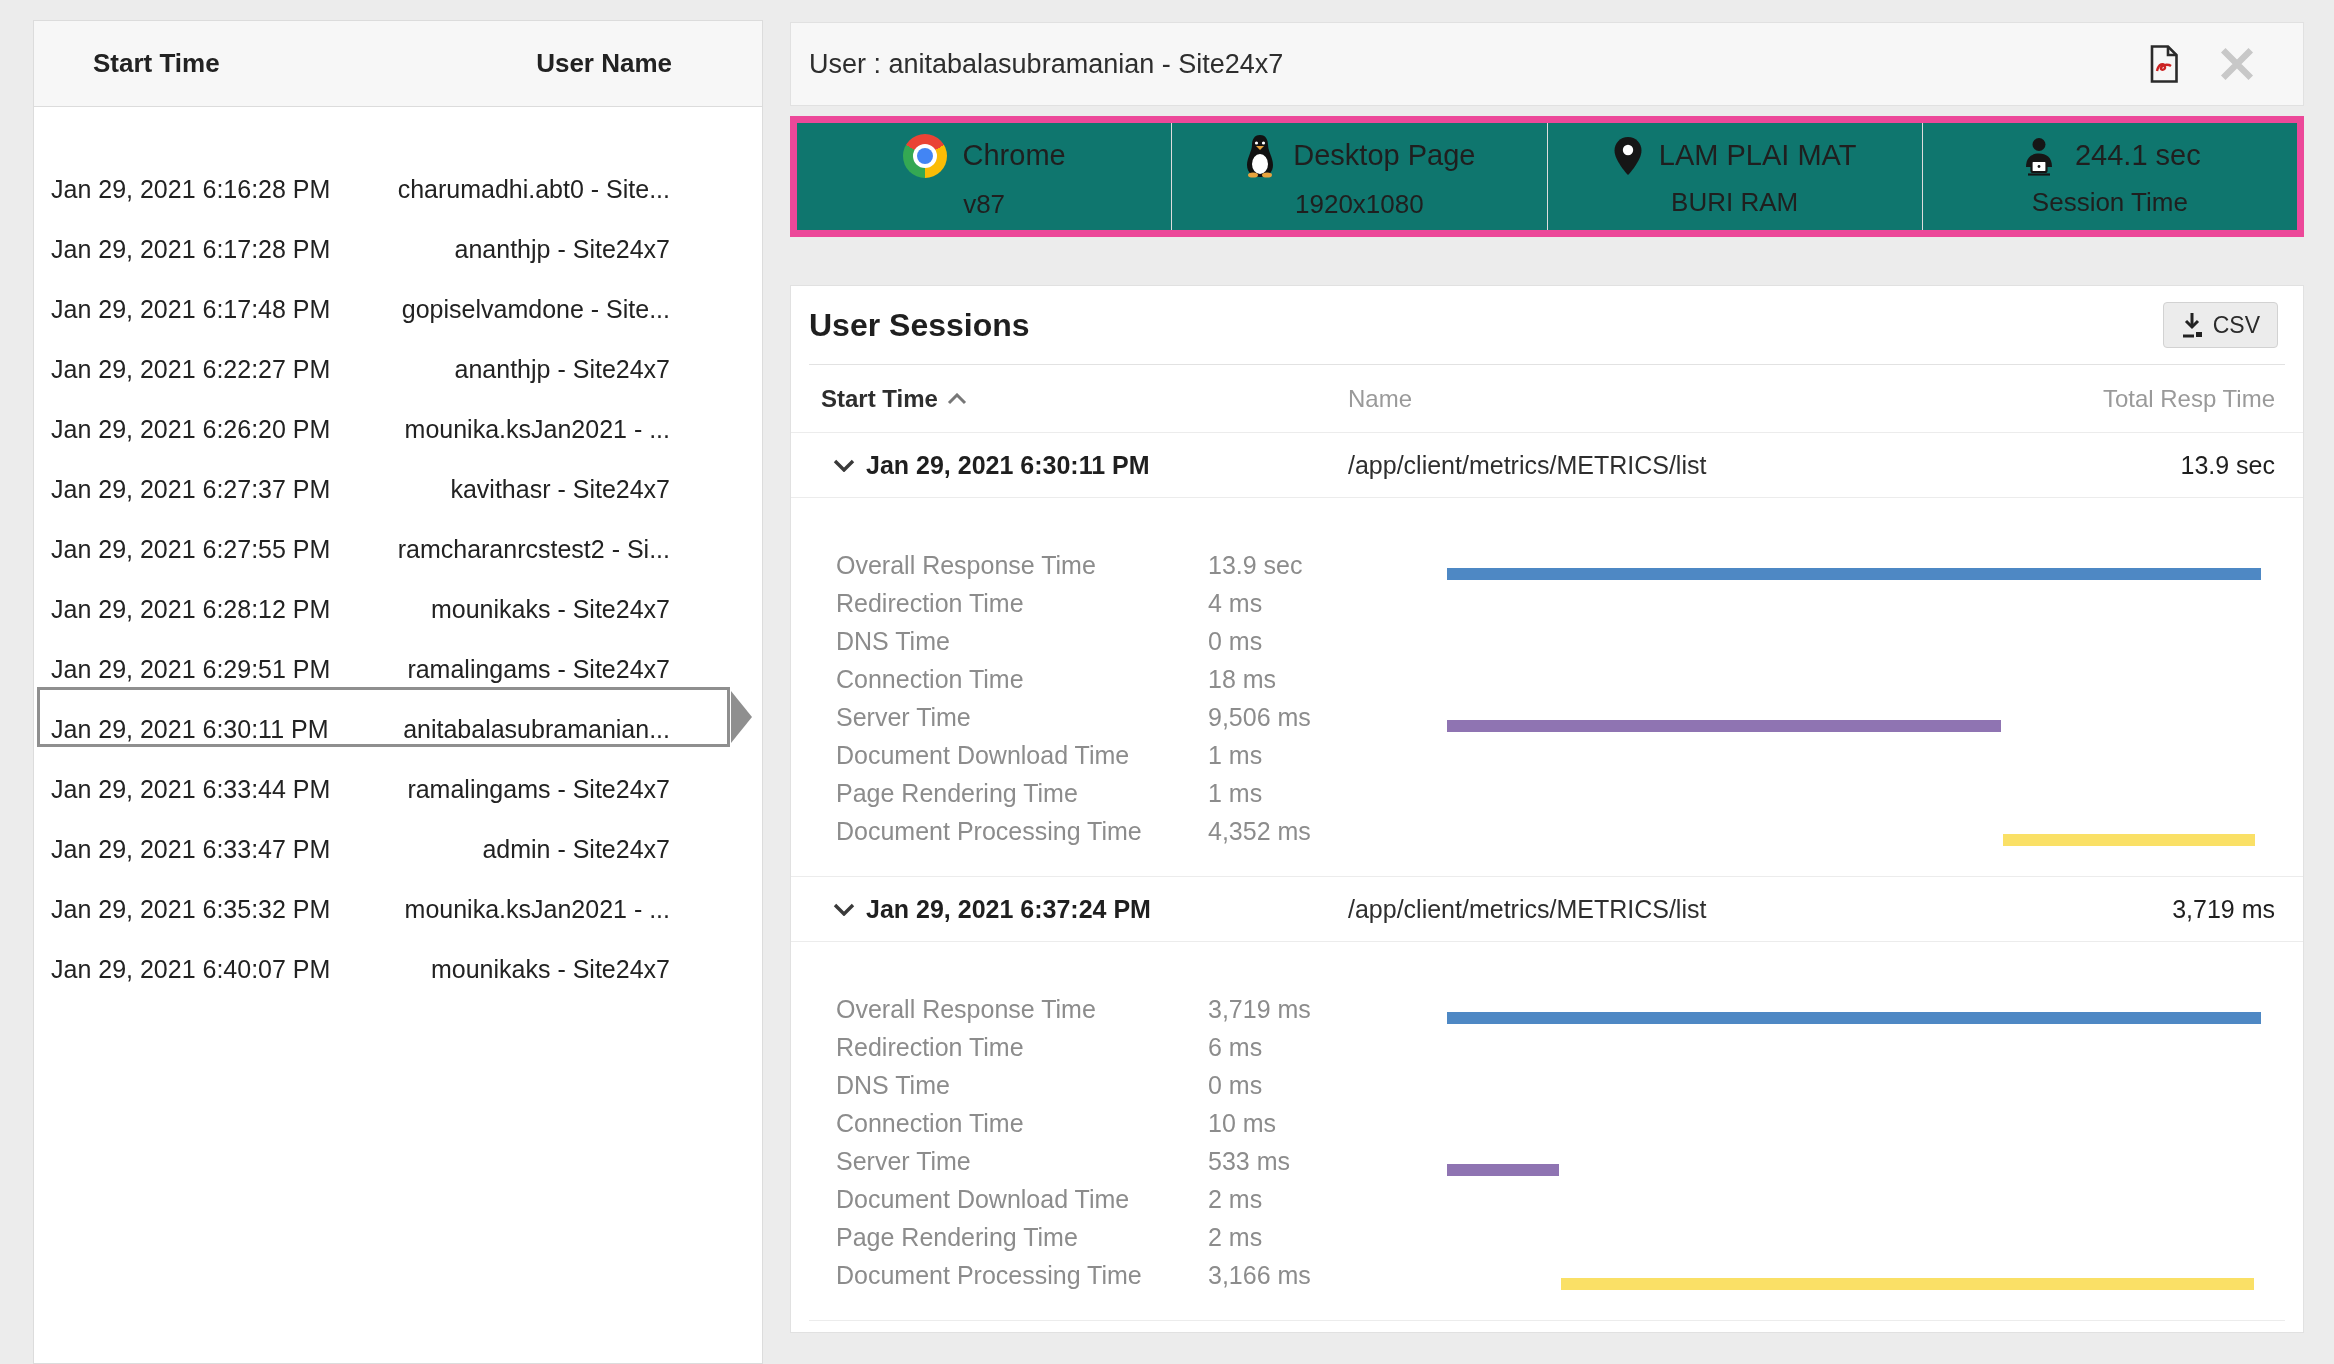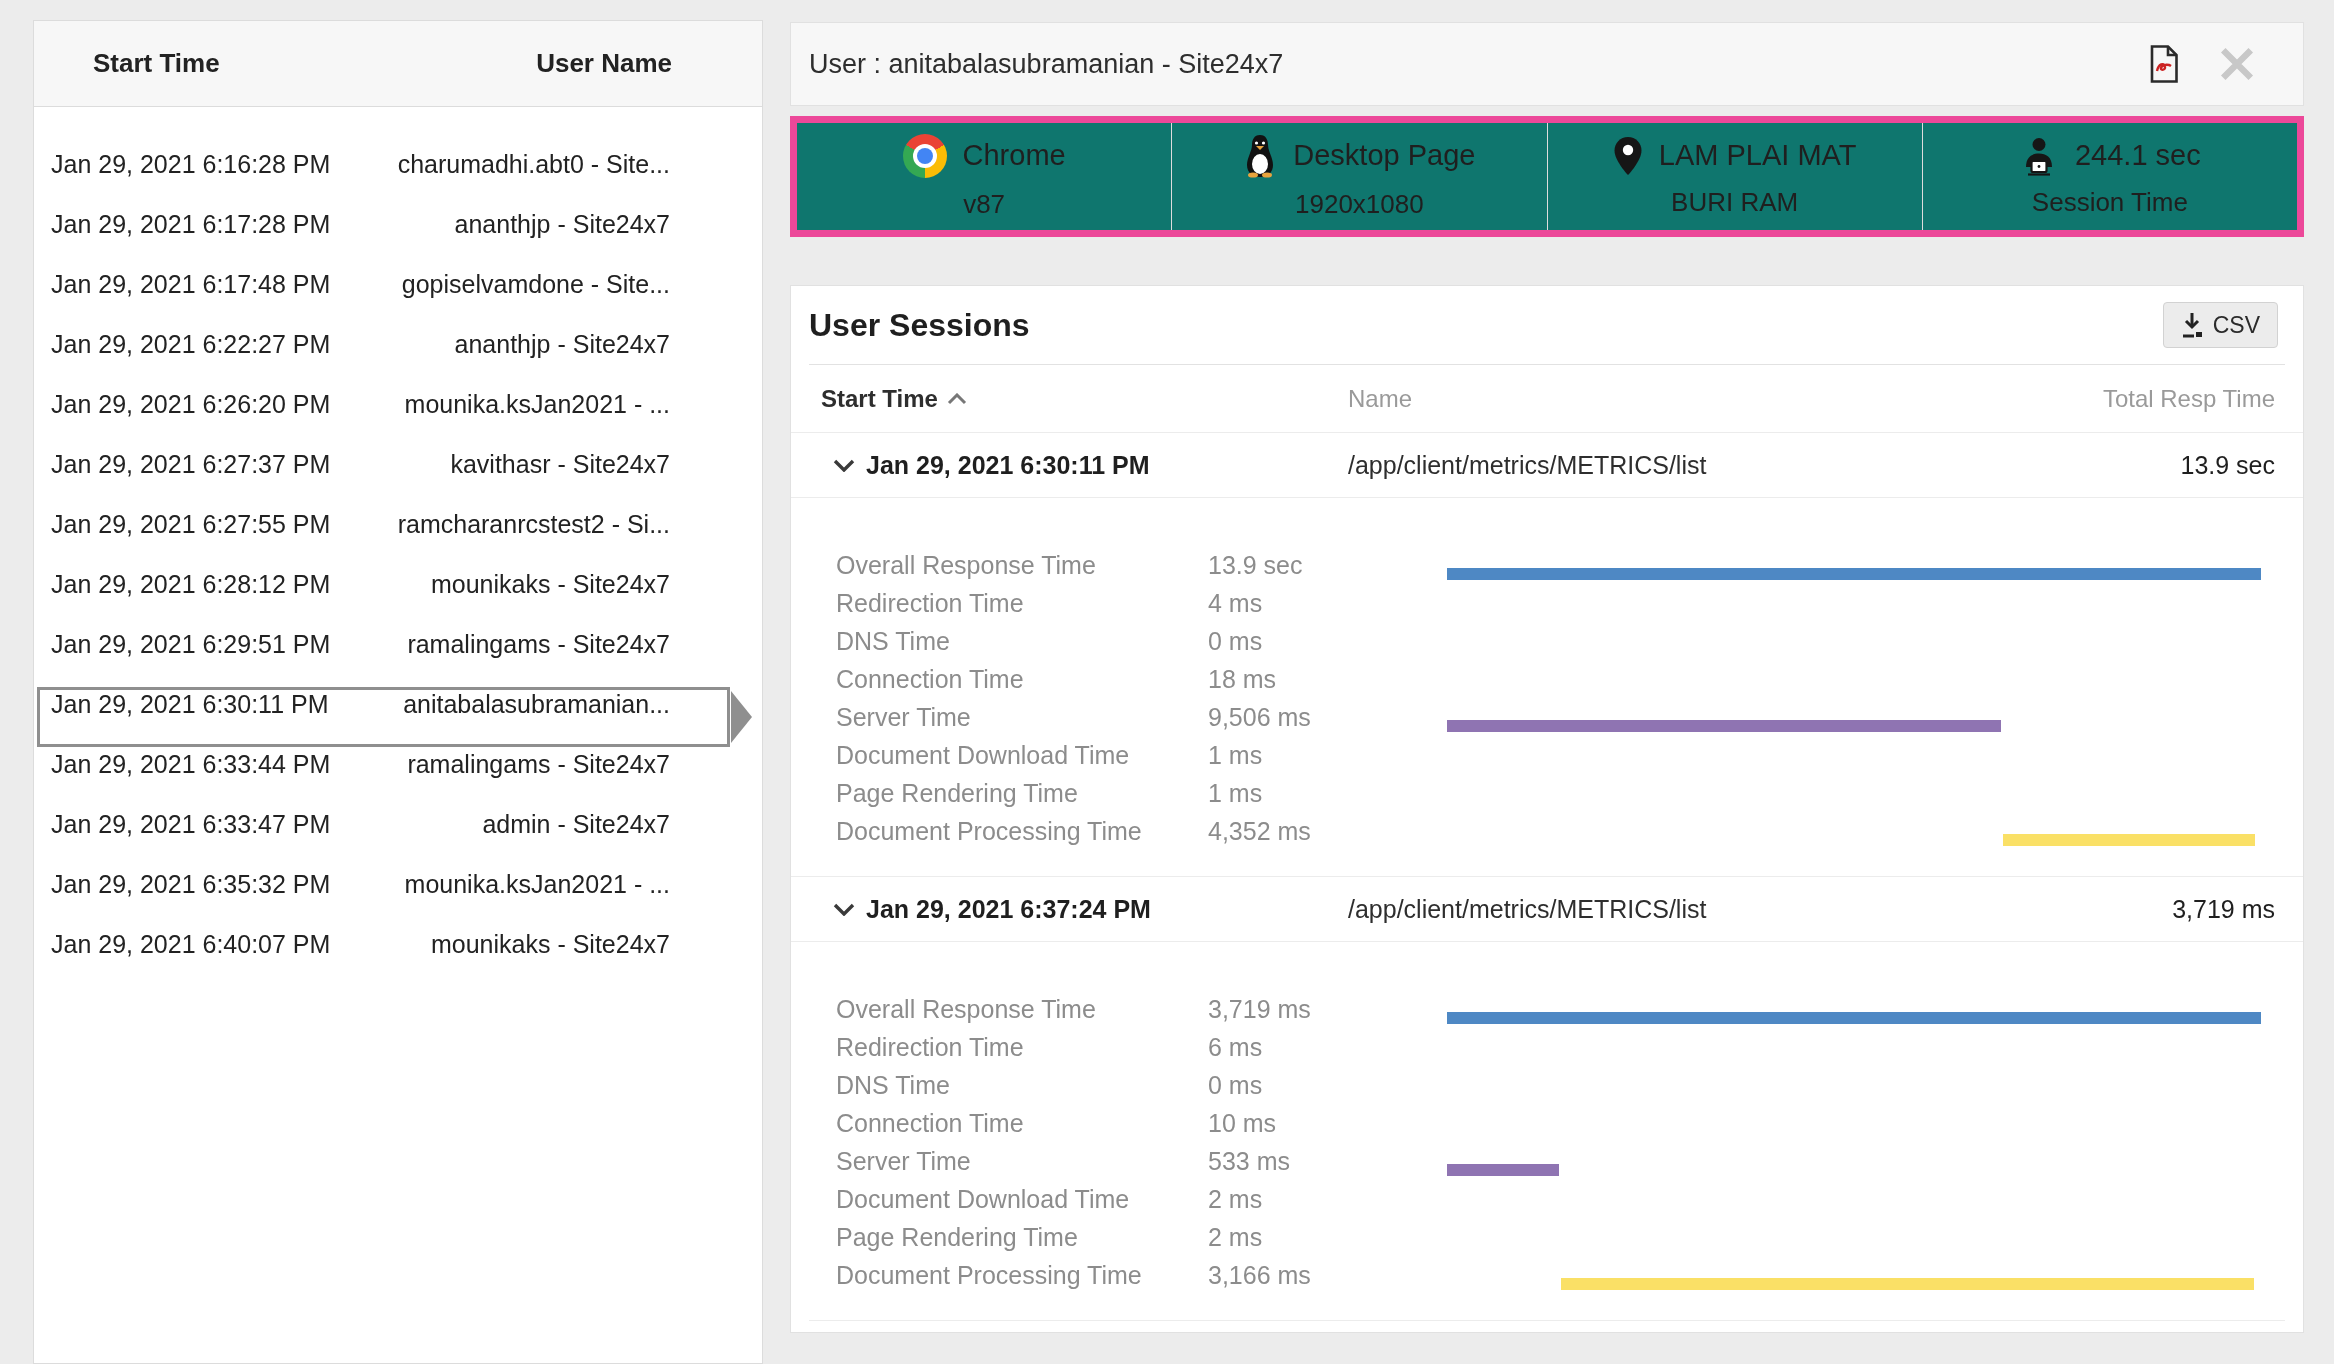--- a/index.html
+++ b/index.html
@@ -10,21 +10,21 @@
     color:#2e2e2e;
   }
   
   .left-panel{position:absolute;left:33px;top:20px;width:730px;height:1344px;
     background:#fff;border:1px solid #dcdcdc;box-sizing:border-box;}
   .left-header{height:85px;background:#f7f7f7;border-bottom:1px solid #dcdcdc;
     display:flex;align-items:center;justify-content:space-between;
     padding:0 90px 0 59px;font-size:26px;font-weight:600;color:#222;}
   .session-list{padding-top:40px;}
   .list-row{height:60px;margin:0 32px 0 3px;padding:0 57px 0 11px;
-    display:flex;align-items:flex-start;justify-content:space-between;
+    display:flex;align-items:flex-end;justify-content:space-between;
     font-size:25px;color:#222;position:relative;border:3px solid transparent;
     box-sizing:border-box;white-space:nowrap;cursor:pointer;}
   .list-row.selected{border-color:#8f8f8f;}
   .sel-arrow{display:none;position:absolute;right:-25px;top:50%;transform:translateY(-50%);
     width:0;height:0;border-top:26px solid transparent;border-bottom:26px solid transparent;
     border-left:21px solid #8f8f8f;}
   .list-row.selected .sel-arrow{display:block;}
   
   .detail-header{position:absolute;left:790px;top:22px;width:1514px;height:84px;
     background:#f7f7f7;border:1px solid #e1e1e1;box-sizing:border-box;

